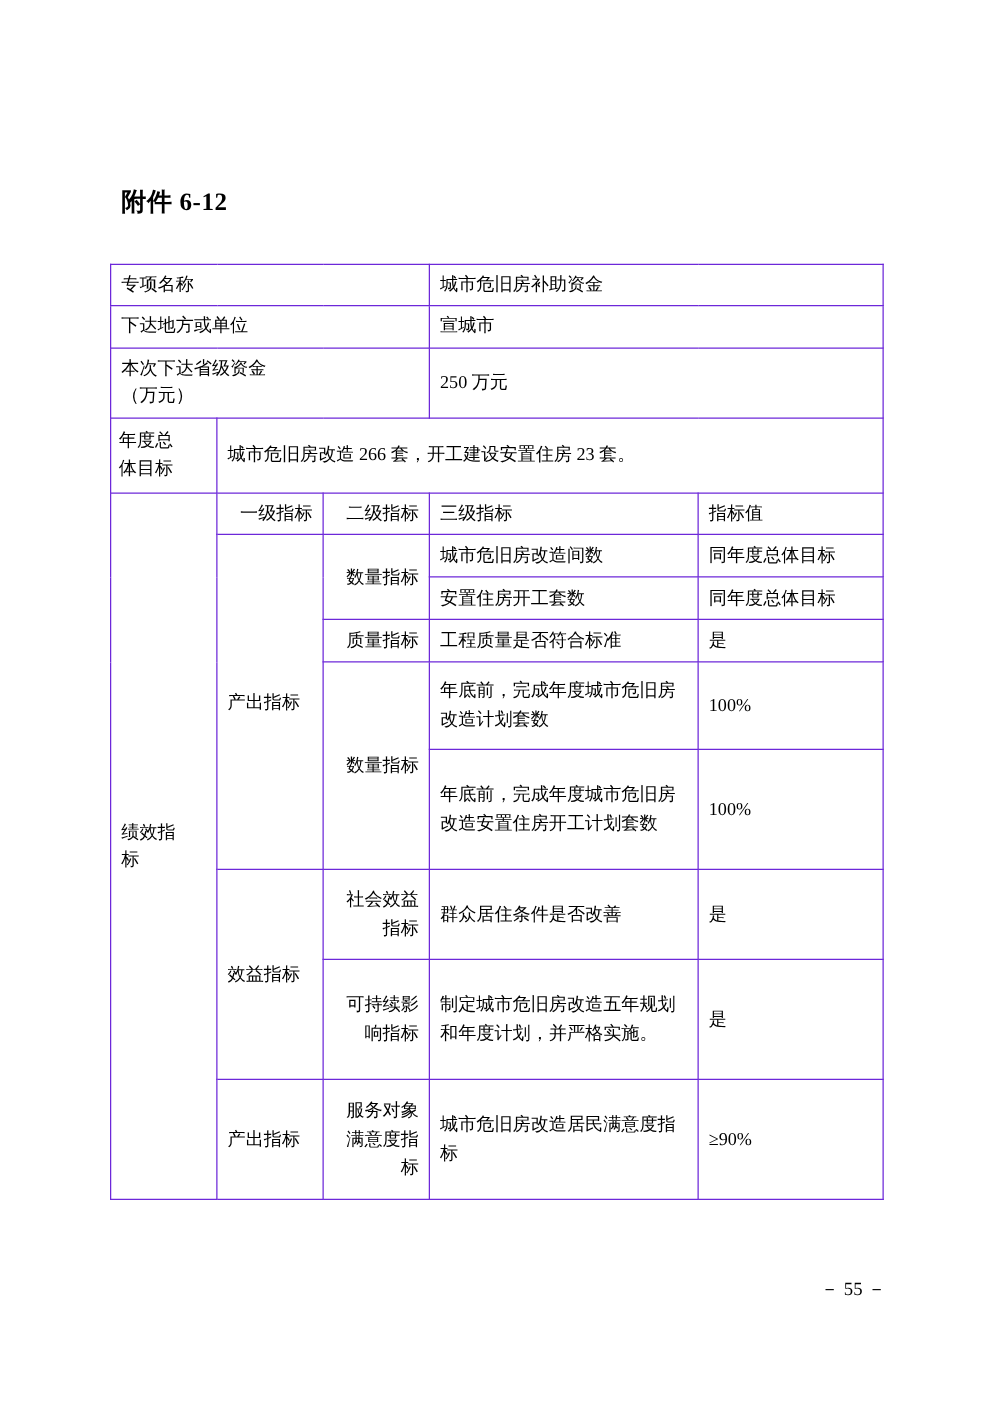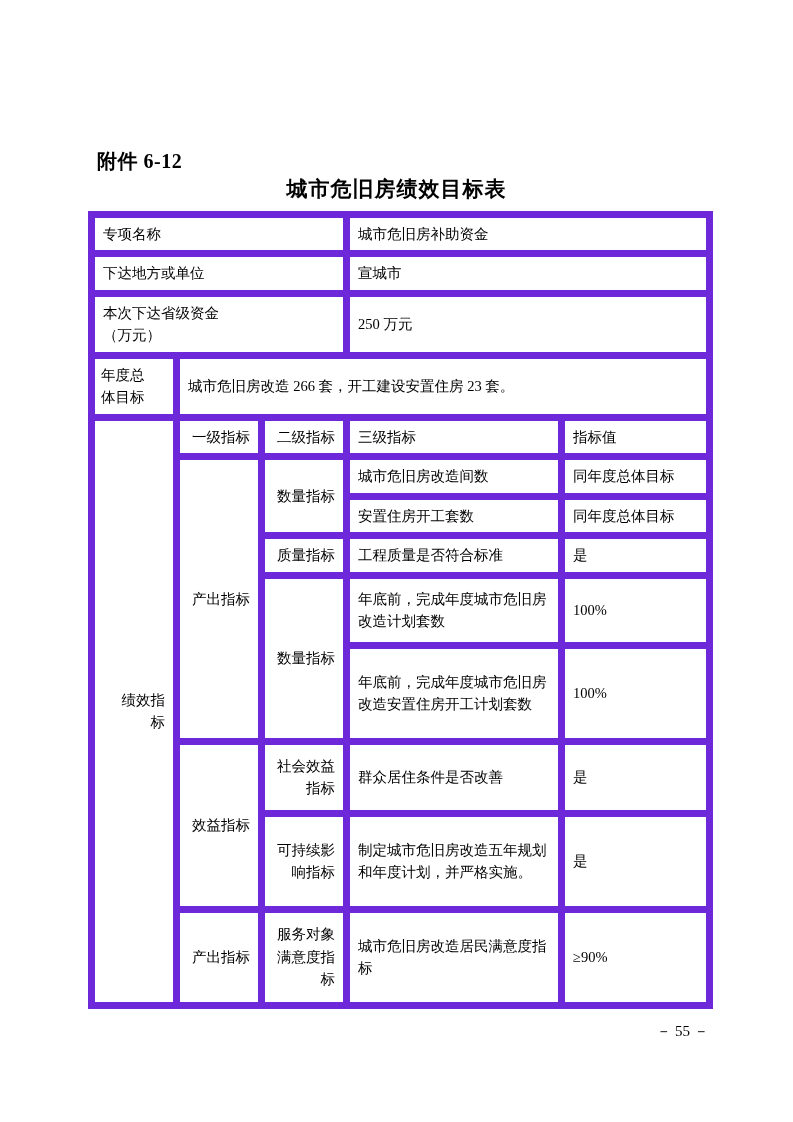--- a/index.html
+++ b/index.html
@@ -44,34 +44,34 @@
   table.main {
     position: absolute;
     left: 88px;
     top: 211px;
     width: 618px;
     border-collapse: collapse;
     table-layout: fixed;
     font-size: 14.5px;
   }
   table.main td {
-    border: 7px solid #6d28d9;
+    border: 1px solid #6d28d9;
     padding: 5px 8px;
     vertical-align: middle;
     line-height: 1.55;
     font-family: "Liberation Serif", "DejaVu Serif", serif;
   }
   td.label-cell {
     text-align: left;
   }
   td.center {
     text-align: right;
   }
   td.vert-label {
-    text-align: right;
+    text-align: left;
     padding-left: 4px;
     padding-right: 4px;
   }
   .page-number {
     position: absolute;
     left: 0;
     top: 1022px;
     width: 793px;
     text-align: center;
     font-size: 15px;
@@ -85,21 +85,20 @@
   }
   .nowrap { white-space: nowrap; }
 </style>
 </head>
 <body>
 
 <div class="page">
 
   <div class="attachment-label">附件 6-12</div>
 
-  <div class="doc-title">城市危旧房绩效目标表</div>
 
   <table class="main">
     <colgroup>
       <col style="width:85px">
       <col style="width:85px">
       <col style="width:85px">
       <col style="width:215px">
       <col style="width:148px">
     </colgroup>
     <tbody>

